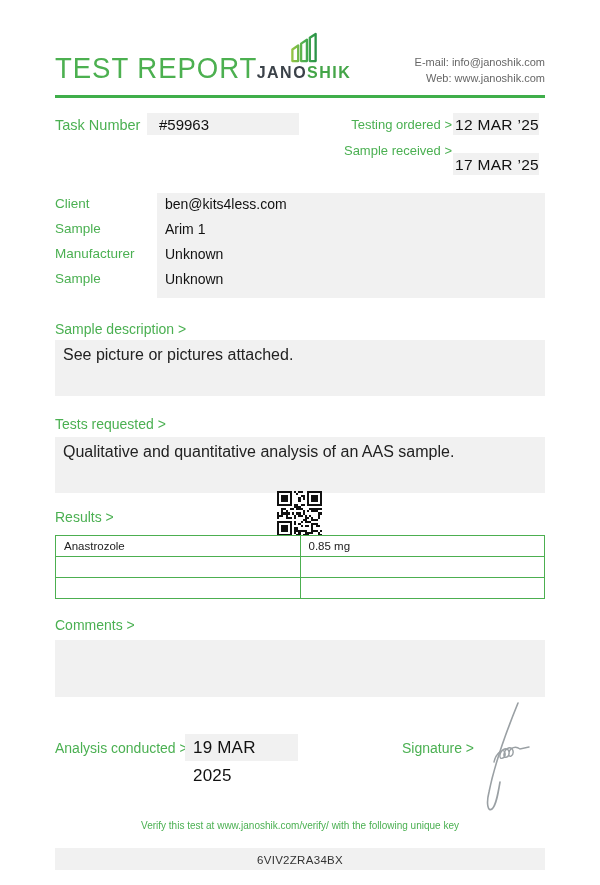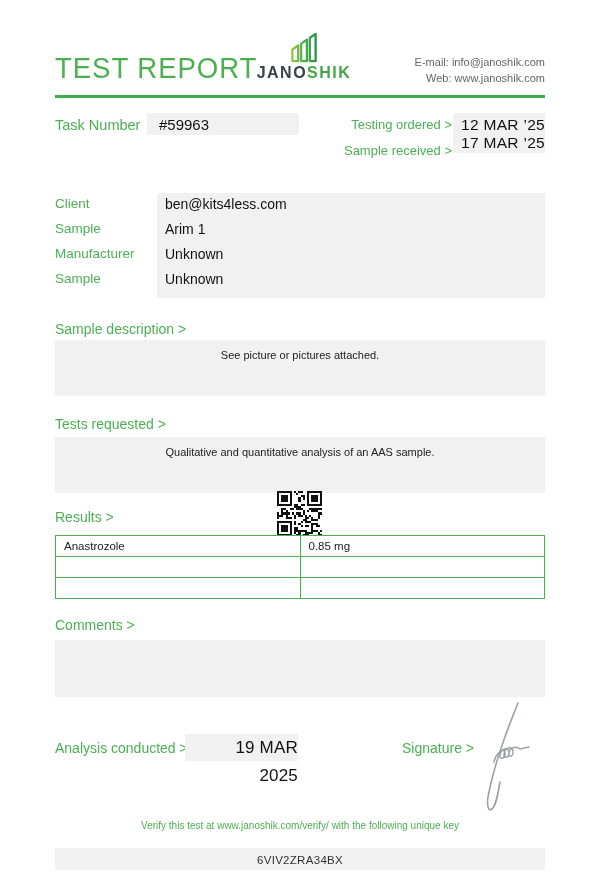--- a/index.html
+++ b/index.html
@@ -34,37 +34,37 @@
 
   
   .task-label { position: absolute; left: 55px; top: 117px; font-size: 14.5px; color: #4bb052; }
   .task-box {
     position: absolute; left: 147px; top: 113px; width: 140px; height: 22px;
     padding-left: 12px; font-size: 15px; line-height: 23px; color: #111;
   }
   .daterow-label { position: absolute; width: 112px; text-align: right; font-size: 13px; color: #4bb052; }
   .daterow-box {
     position: absolute; left: 453px; width: 84px; height: 22px;
-    padding-left: 8px; font-size: 15.5px; line-height: 23px; color: #111; letter-spacing: 0.3px;
+    padding-left: 2px; font-size: 15.5px; line-height: 23px; color: #111; letter-spacing: 0.3px;
   }
   .dr1l { left: 340px; top: 117px; } .dr1b { top: 113px; }
-  .dr2l { left: 340px; top: 143px; } .dr2b { top: 131px; text-align: center; }
+  .dr2l { left: 340px; top: 143px; } .dr2b { top: 153px; text-align: center; }
 
   
   .detail-label { position: absolute; left: 55px; font-size: 13.5px; color: #4bb052; }
   .detail-box {
     position: absolute; left: 157px; width: 380px; height: 30px;
     padding-left: 8px; font-size: 14px; line-height: 22px; color: #111;
   }
 
   
   .section-label { position: absolute; left: 55px; font-size: 14px; color: #4bb052; }
   .section-box {
     position: absolute; left: 55px; width: 474px; padding: 8px;
-    font-size: 11px; color: #222; line-height: 14px; text-align: center;
+    font-size: 16px; color: #222; line-height: 14px;
   }
 
   
   .qr { position: absolute; left: 277px; top: 491px; width: 45px; height: 45px; }
 
   
   .results-table {
     position: absolute; left: 55px; top: 535px; width: 490px;
     border-collapse: collapse;
   }
@@ -72,21 +72,21 @@
     border: 1.5px solid #4caf50;
     height: 20px; padding: 0 0 0 8px;
     font-size: 11.5px; color: #222;
   }
   .results-table td.c1 { width: 50%; }
 
   
   .analysis-label { position: absolute; left: 55px; top: 740px; font-size: 14px; color: #4bb052; }
   .analysis-box {
     position: absolute; left: 185px; top: 734px; width: 105px; height: 27px;
-    padding-left: 8px; font-size: 17px; line-height: 28px; color: #111; letter-spacing: 0.2px; text-align: right;
+    padding-left: 8px; font-size: 17px; line-height: 28px; color: #111; letter-spacing: 0.2px;
   }
   .signature-label { position: absolute; left: 402px; top: 740px; font-size: 14px; color: #4bb052; }
   .signature { position: absolute; left: 472px; top: 700px; width: 62px; height: 115px; }
 
   .verify-text {
     position: absolute; left: 55px; top: 820px; width: 490px;
     text-align: center; font-size: 10px; color: #4bb052; white-space: nowrap;
   }
   .verify-key {
     position: absolute; left: 55px; top: 848px; width: 490px; height: 22px;

